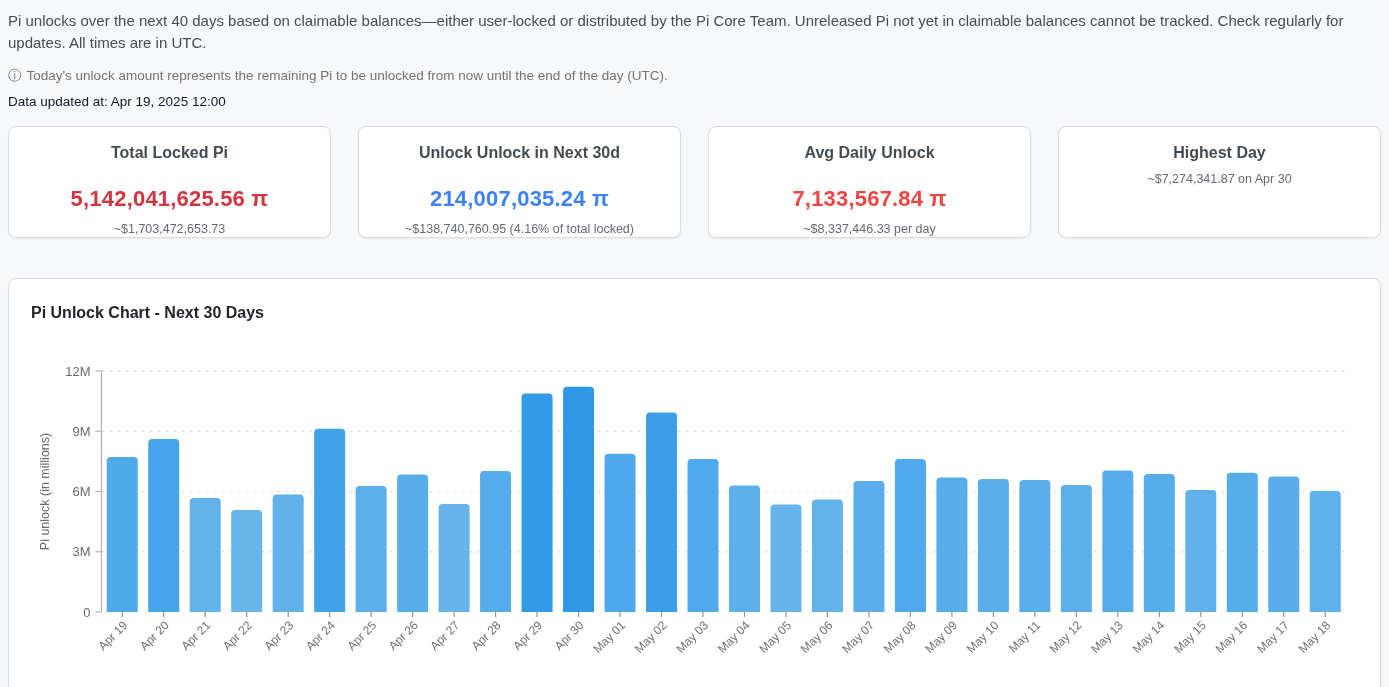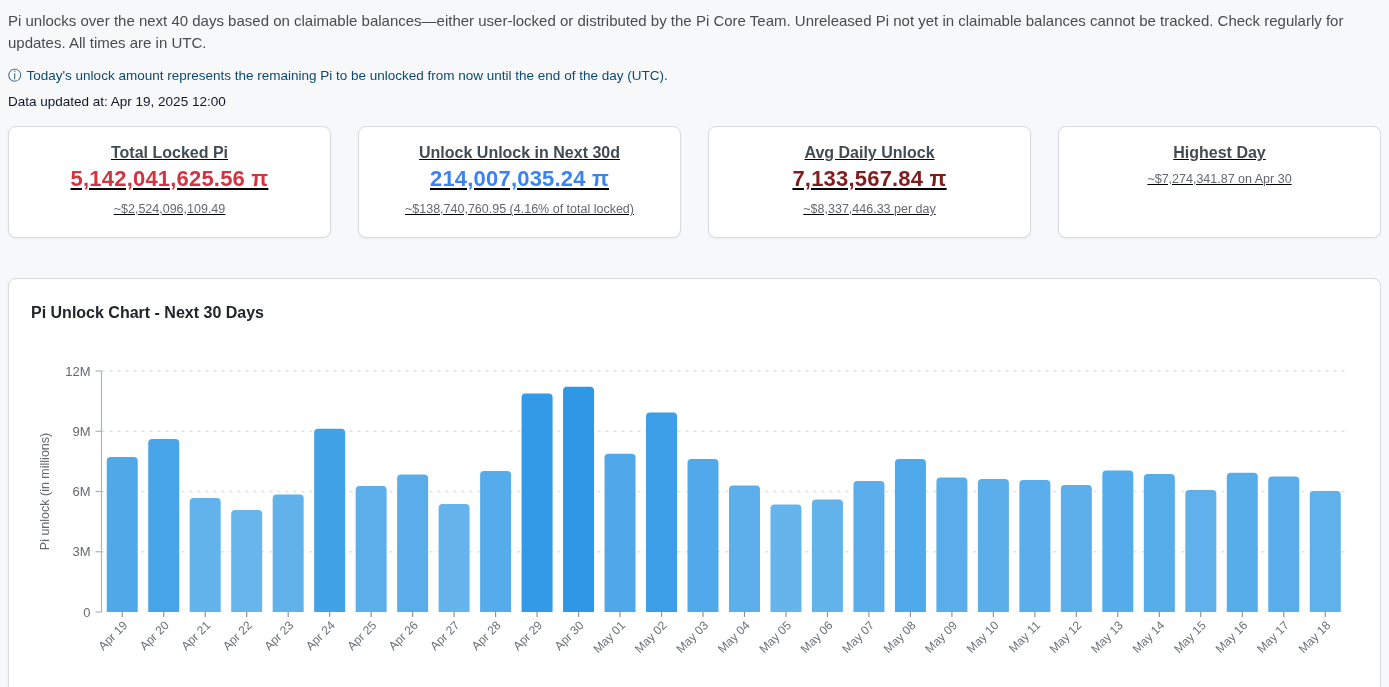--- a/index.html
+++ b/index.html
@@ -16,21 +16,21 @@
   .intro {
     margin: 2px 0 0;
     font-size: 15px;
     line-height: 21.5px;
     color: #464c52;
     max-width: 1372px;
   }
   .note-line {
     margin: 14px 0 0;
     font-size: 13.5px;
-    color: #0c4a6e;
+    color: #737373;
   }
   .note-line .info-ic { margin-right: 5px; }
   .updated-line {
     margin: 9px 0 0;
     font-size: 13.5px;
     color: #0f172a;
   }
 
   
   .cards {
@@ -40,31 +40,30 @@
   }
   .card {
     flex: 1 1 0;
     height: 112px;
     background: #ffffff;
     border: 1px solid #d9dbdf;
     border-radius: 8px;
     box-shadow: 0 1px 2px rgba(0,0,0,0.05);
     text-align: center;
     padding-top: 17px;
-    text-decoration: underline;
   }
   .card-title {
     font-size: 16px;
     font-weight: 700;
     color: #434b52;
   }
   .card-value {
     font-size: 22px;
     font-weight: 700;
-    margin-top: 4px;
+    margin-top: 24px;
     letter-spacing: 0.2px;
   }
   .card-sub {
     font-size: 12.5px;
     color: #64696f;
     margin-top: 10px;
   }
 
   
   .panel {
@@ -94,30 +93,30 @@
   <header>
     <p class="intro">Pi unlocks over the next 40 days based on claimable balances—either user-locked or distributed by the Pi Core Team. Unreleased Pi not yet in claimable balances cannot be tracked. Check regularly for updates. All times are in UTC.</p>
     <p class="note-line"><span class="info-ic">ⓘ</span><span>Today's unlock amount represents the remaining Pi to be unlocked from now until the end of the day (UTC).</span></p>
     <p class="updated-line">Data updated at: Apr 19, 2025 12:00</p>
   </header>
 
   <section class="cards">
     <div class="card">
       <div class="card-title">Total Locked Pi</div>
       <div class="card-value" style="color: rgb(210, 52, 64);">5,142,041,625.56 π</div>
-      <div class="card-sub">~$2,524,096,109.49</div>
+      <div class="card-sub">~$1,703,472,653.73</div>
     </div>
     <div class="card">
       <div class="card-title">Unlock Unlock in Next 30d</div>
       <div class="card-value" style="color: #3b82f6;">214,007,035.24 π</div>
       <div class="card-sub">~$138,740,760.95 (4.16% of total locked)</div>
     </div>
     <div class="card">
       <div class="card-title">Avg Daily Unlock</div>
-      <div class="card-value" style="color: #7f1d1d;">7,133,567.84 π</div>
+      <div class="card-value" style="color: #ef4444;">7,133,567.84 π</div>
       <div class="card-sub">~$8,337,446.33 per day</div>
     </div>
     <div class="card">
       <div class="card-title">Highest Day</div>
       <div class="card-sub">~$7,274,341.87 on Apr 30</div>
     </div>
   </section>
 
   <section class="panel">
     <h2 class="panel-title">Pi Unlock Chart - Next 30 Days</h2>

